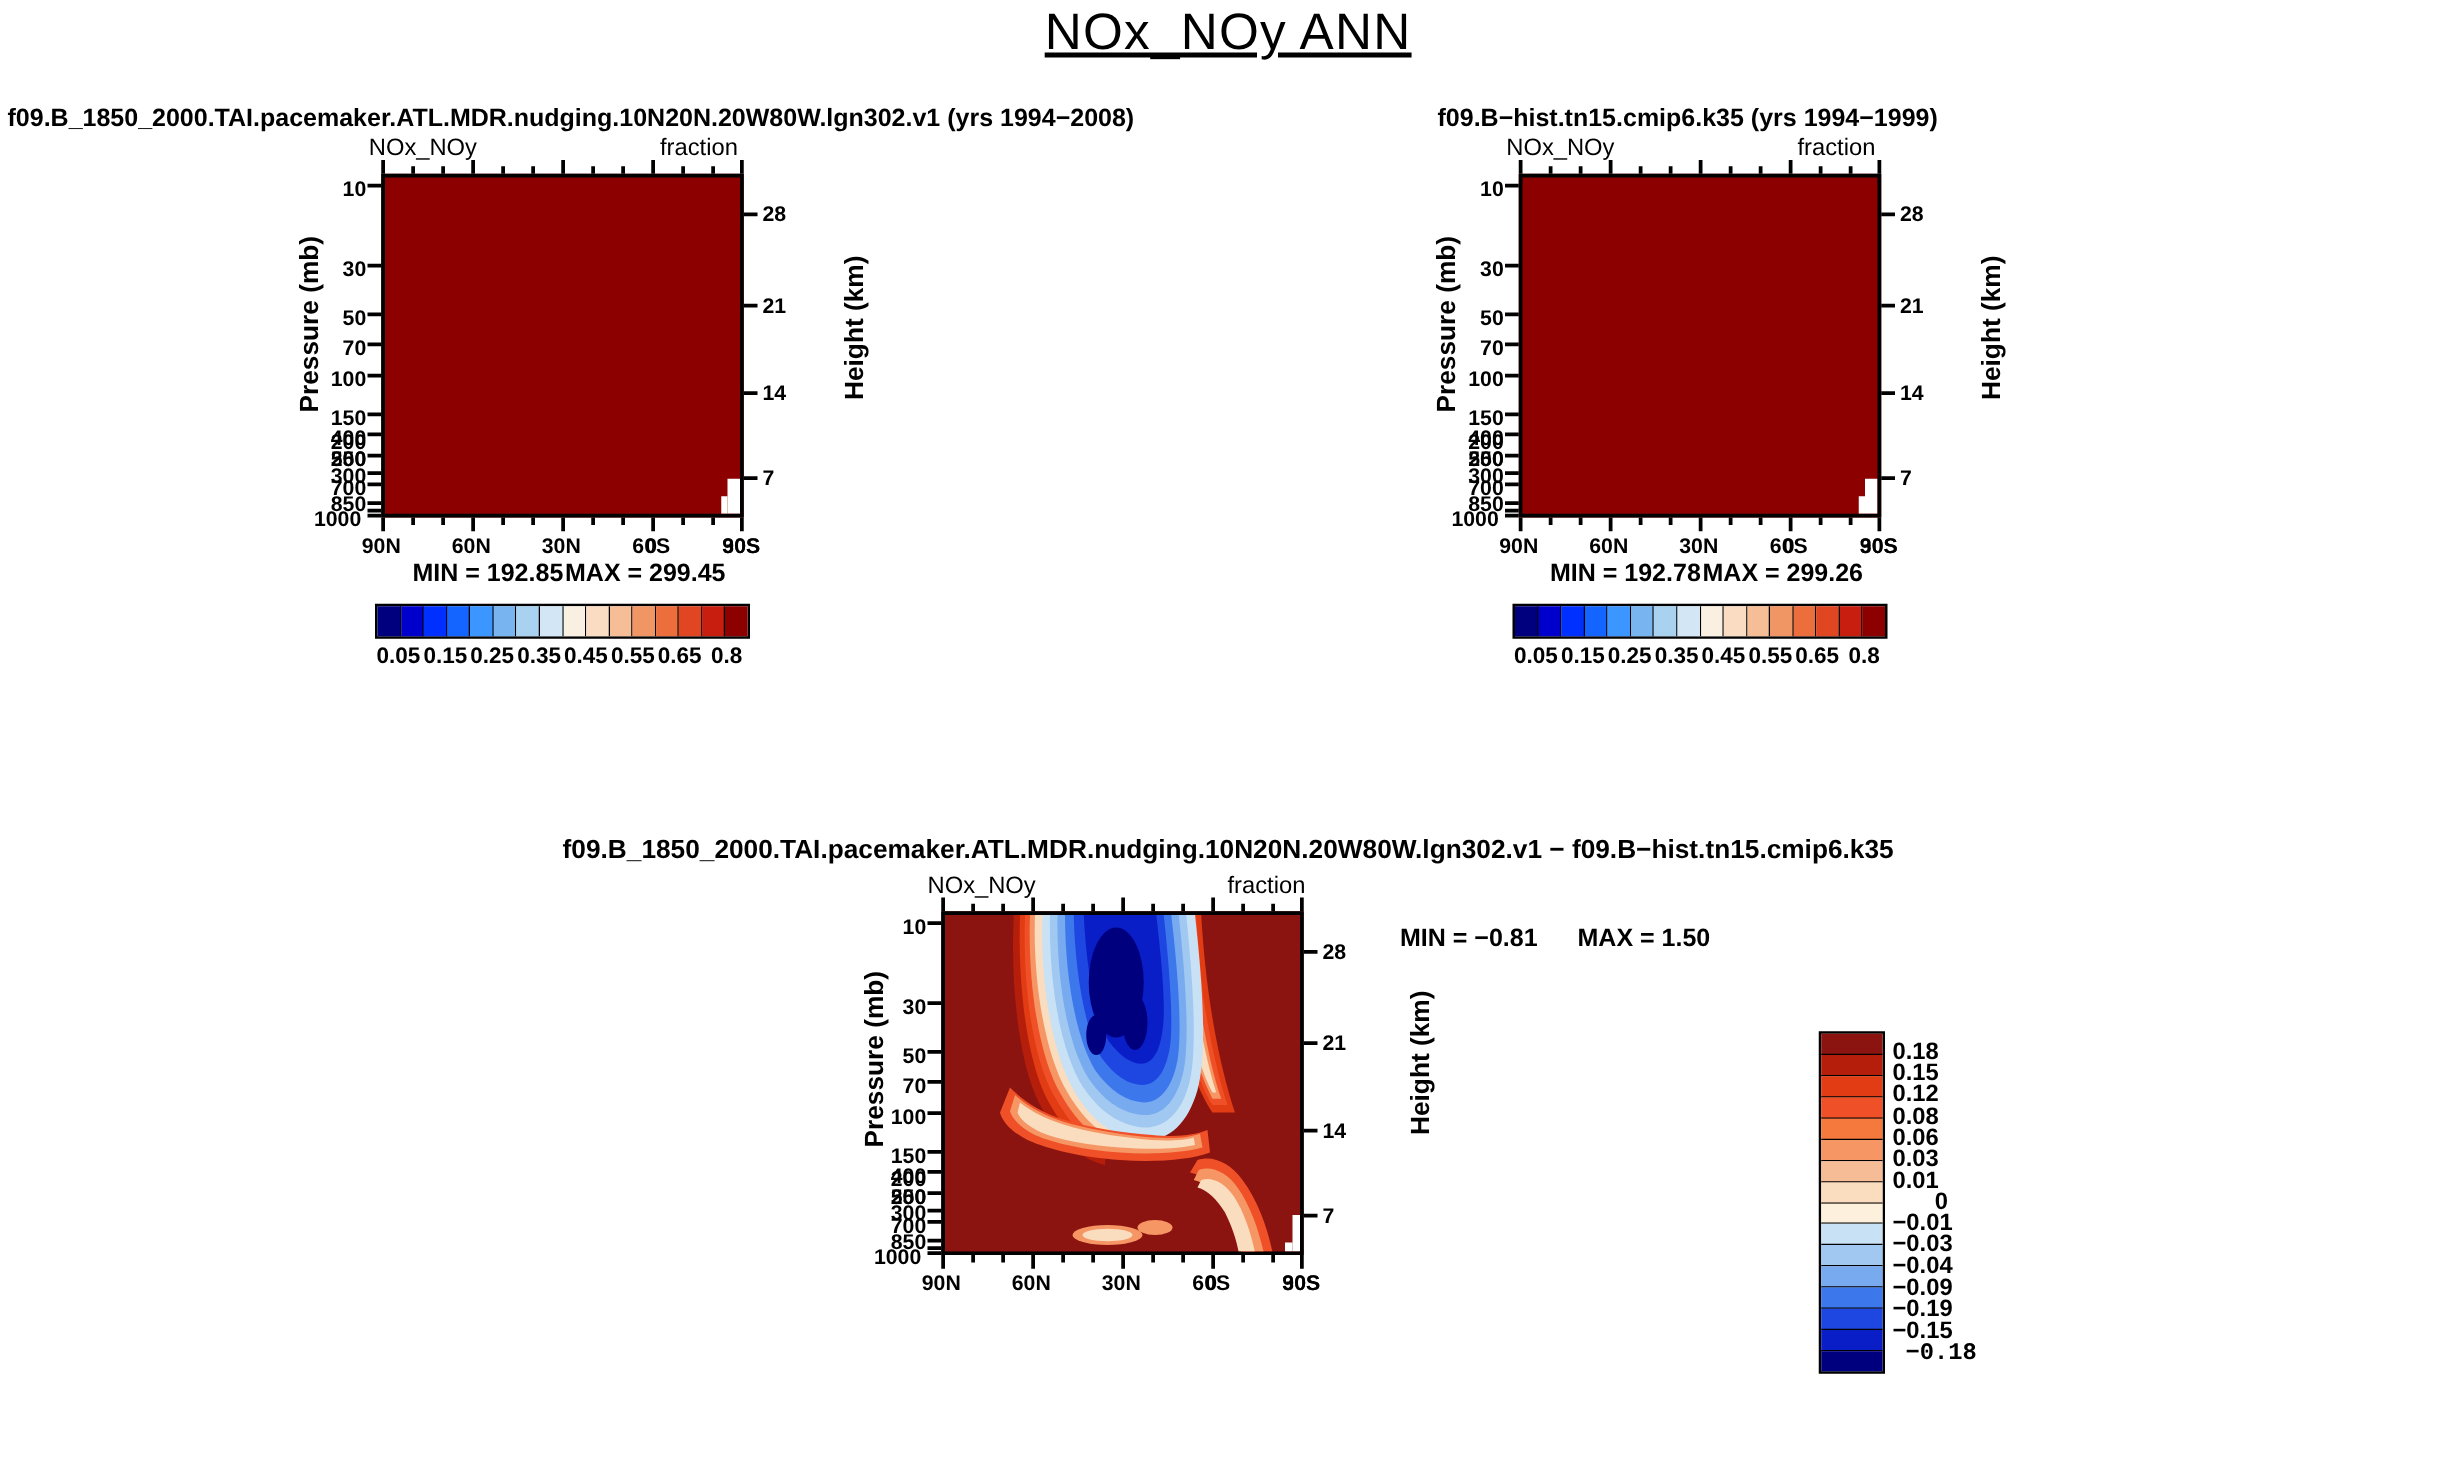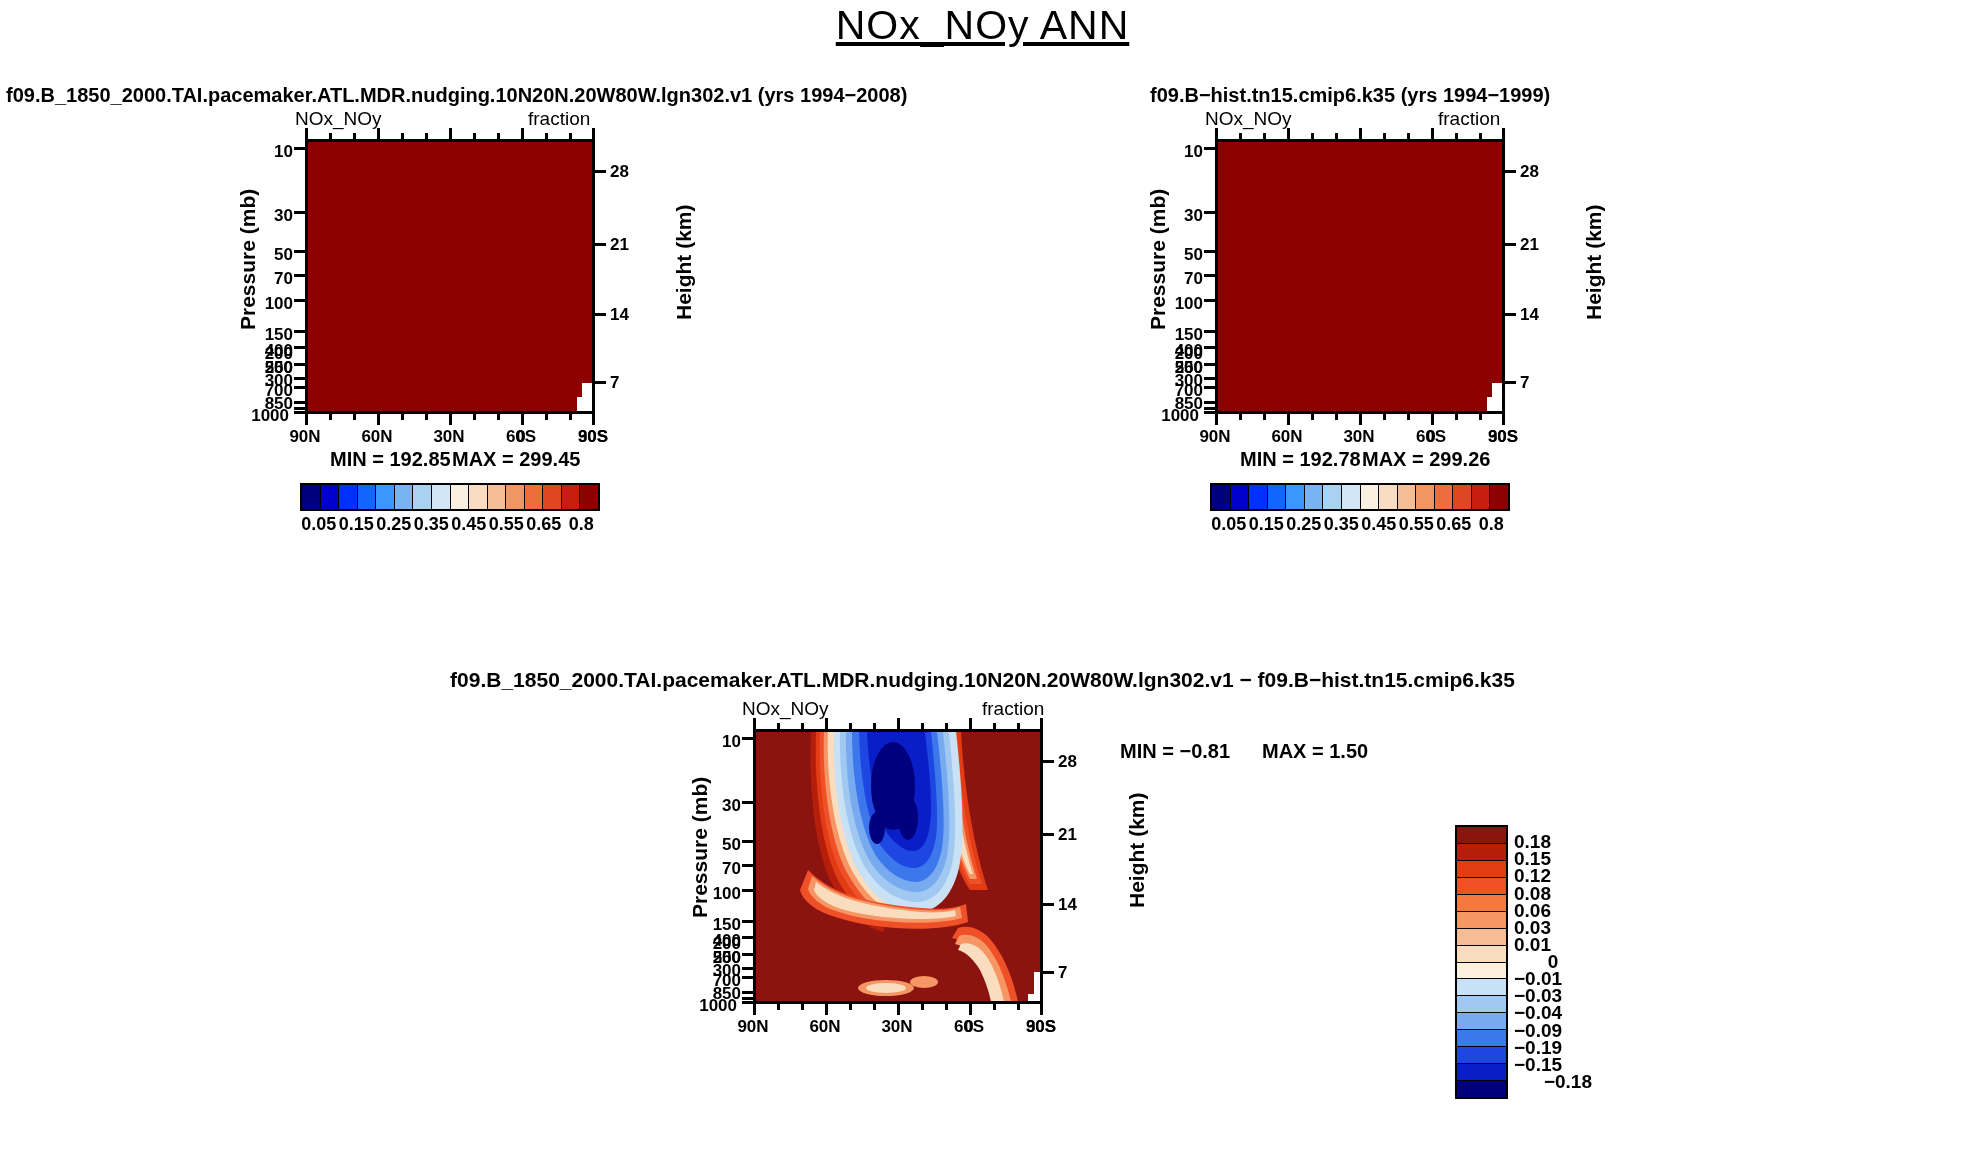--- a/index.html
+++ b/index.html
@@ -469,14 +469,14 @@
     <div class="vcblbl" style="position: absolute; left: 0px; width: 78px; text-align: left; top: 74.625px;">0.06</div>
     <div class="vcblbl" style="position: absolute; left: 0px; width: 78px; text-align: left; top: 91.75px;">0.03</div>
     <div class="vcblbl" style="position: absolute; left: 0px; width: 78px; text-align: left; top: 108.875px;">0.01</div>
     <div class="vcblbl" style="position: absolute; left: 0px; width: 78px; text-align: center; top: 126px;">0</div>
     <div class="vcblbl" style="position: absolute; left: 0px; width: 78px; text-align: left; top: 143.125px;">−0.01</div>
     <div class="vcblbl" style="position: absolute; left: 0px; width: 78px; text-align: left; top: 160.25px;">−0.03</div>
     <div class="vcblbl" style="position: absolute; left: 0px; width: 78px; text-align: left; top: 177.375px;">−0.04</div>
     <div class="vcblbl" style="position: absolute; left: 0px; width: 78px; text-align: left; top: 194.5px;">−0.09</div>
     <div class="vcblbl" style="position: absolute; left: 0px; width: 78px; text-align: left; top: 211.625px;">−0.19</div>
     <div class="vcblbl" style="position: absolute; left: 0px; width: 78px; text-align: left; top: 228.75px;">−0.15</div>
-    <div class="vcblbl" style="position: absolute; left: 0px; width: 78px; text-align: right; top: 245.875px;">−0.18</div>
+    <div class="vcblbl" style="position: absolute; left: 0px; width: 78px; text-align: center; top: 245.875px; font-family: Liberation Mono, monospace;">−0.18</div>
   </div>
 
 </body></html>

